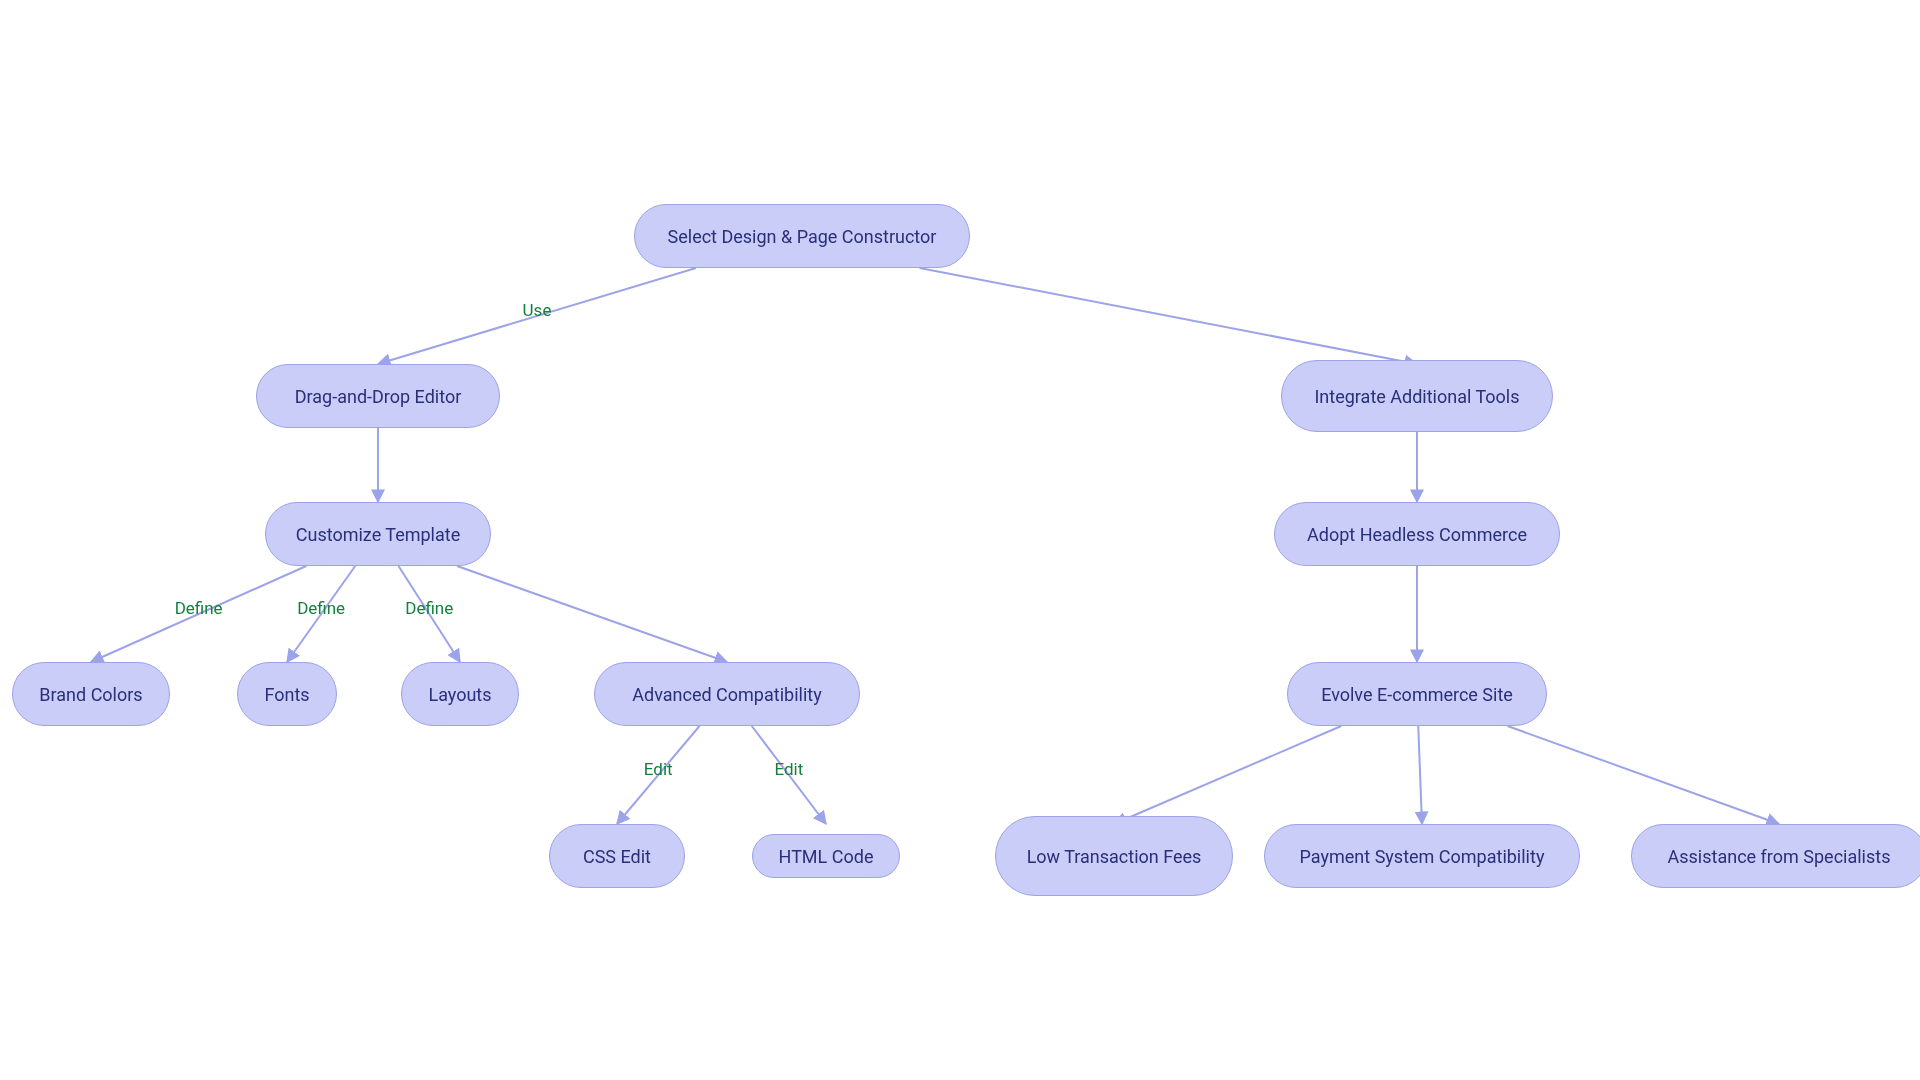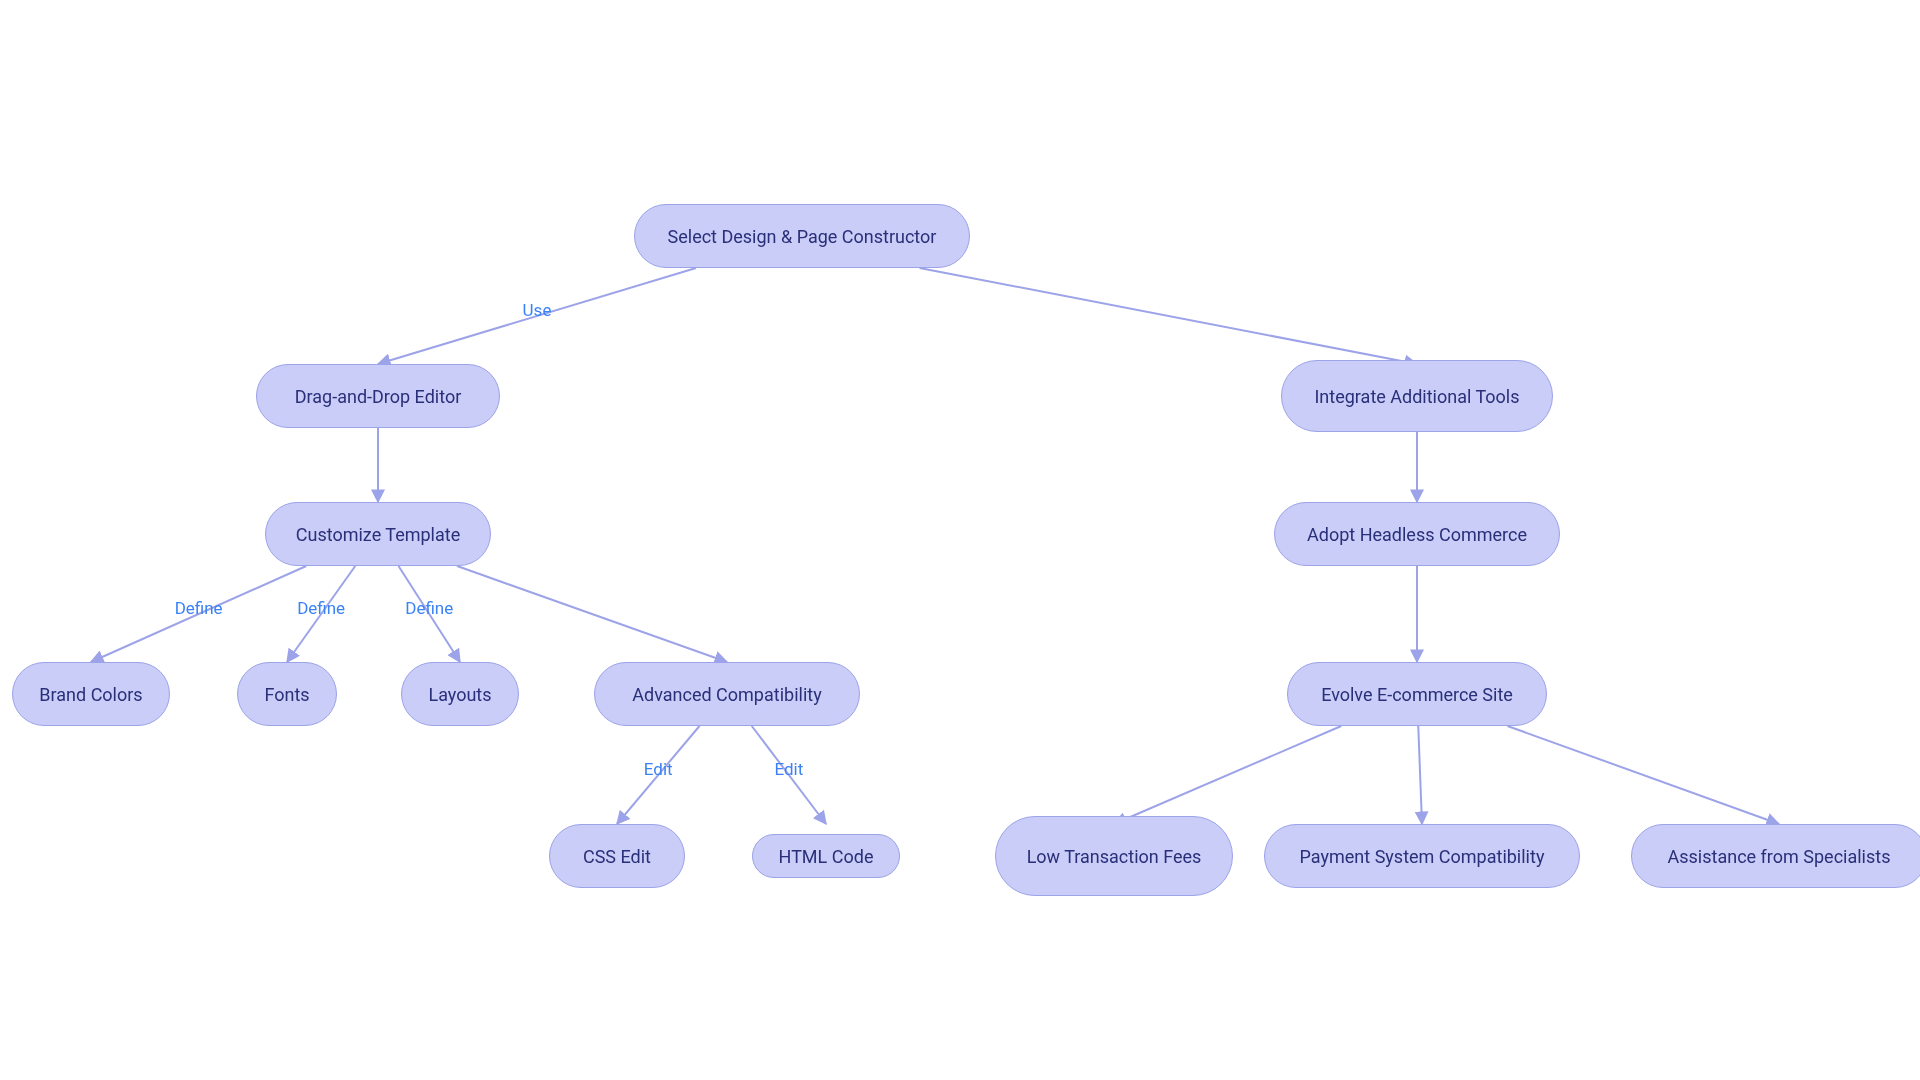--- a/index.html
+++ b/index.html
@@ -34,21 +34,21 @@
     align-items: center;
     justify-content: center;
     font-size: 18px;
     padding: 0 22px;
     white-space: nowrap;
     box-sizing: border-box;
     transform: translate(-50%, -50%);
   }
   .edge-label {
     position: absolute;
-    color: #3b82f6;
+    color: #15803d;
     font-size: 17px;
     transform: translate(-50%, -50%);
     background: transparent;
     white-space: nowrap;
   }
   path.edge {
     fill: none;
     stroke: #9ca3e8;
     stroke-width: 2;
   }

